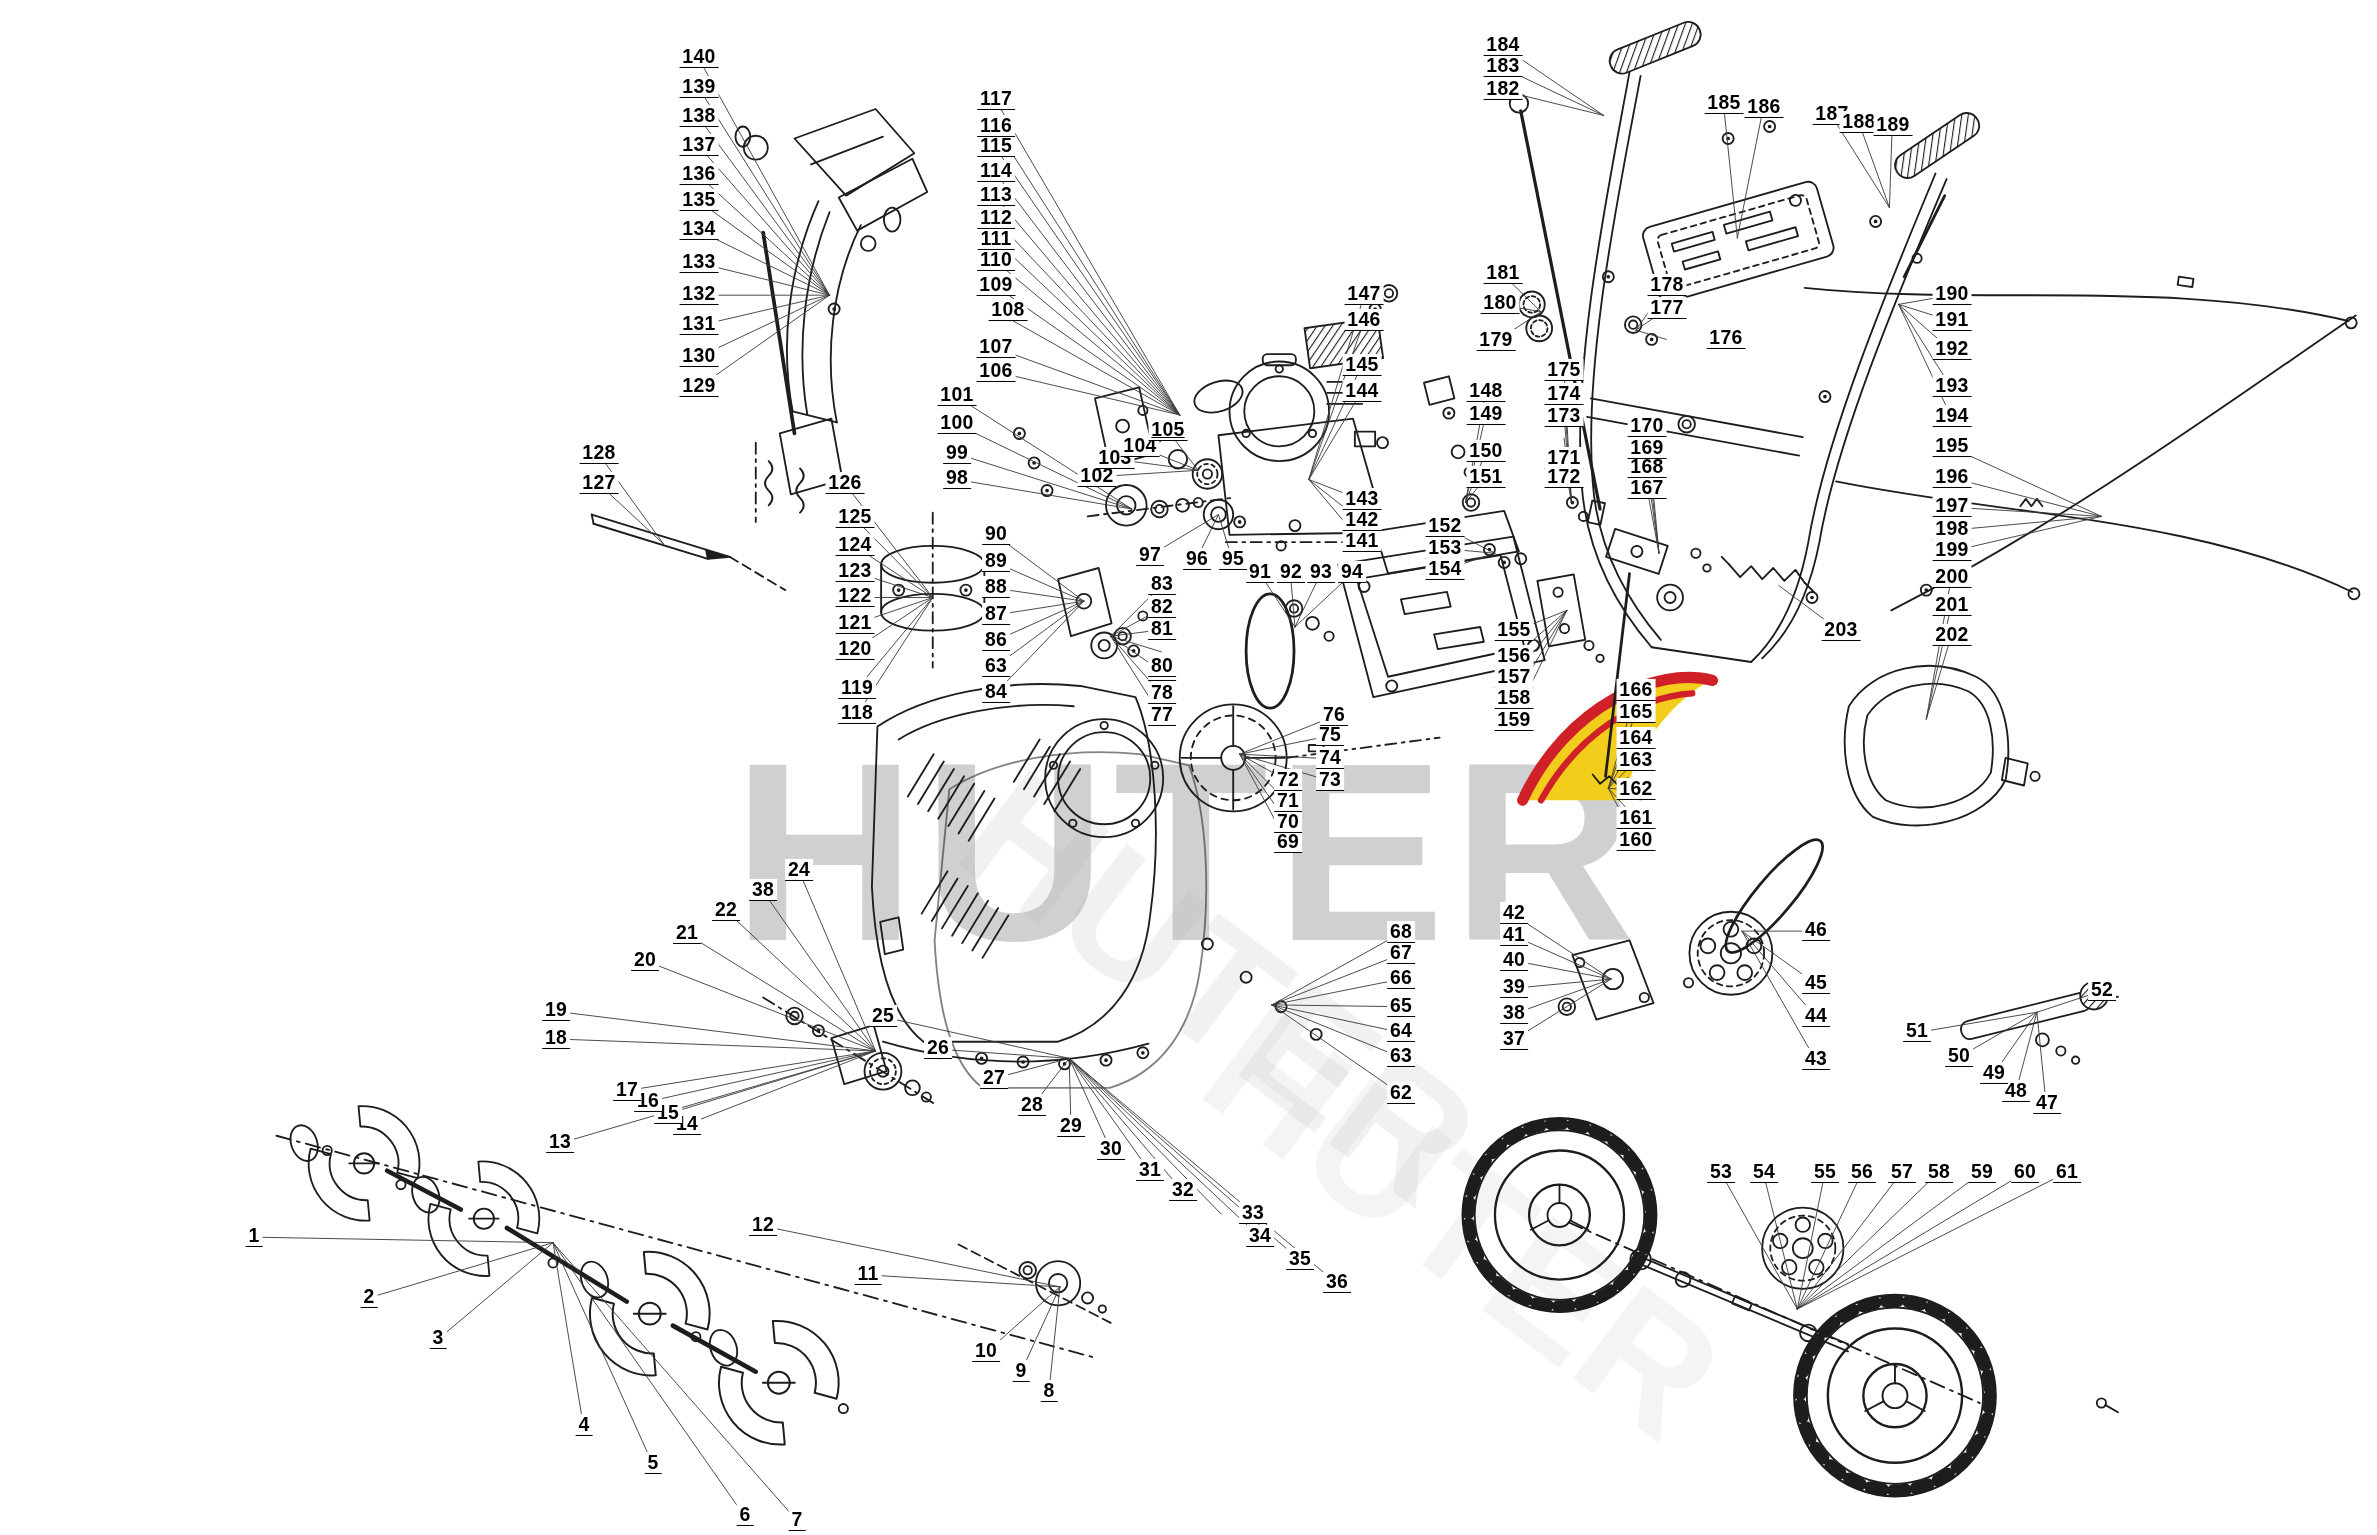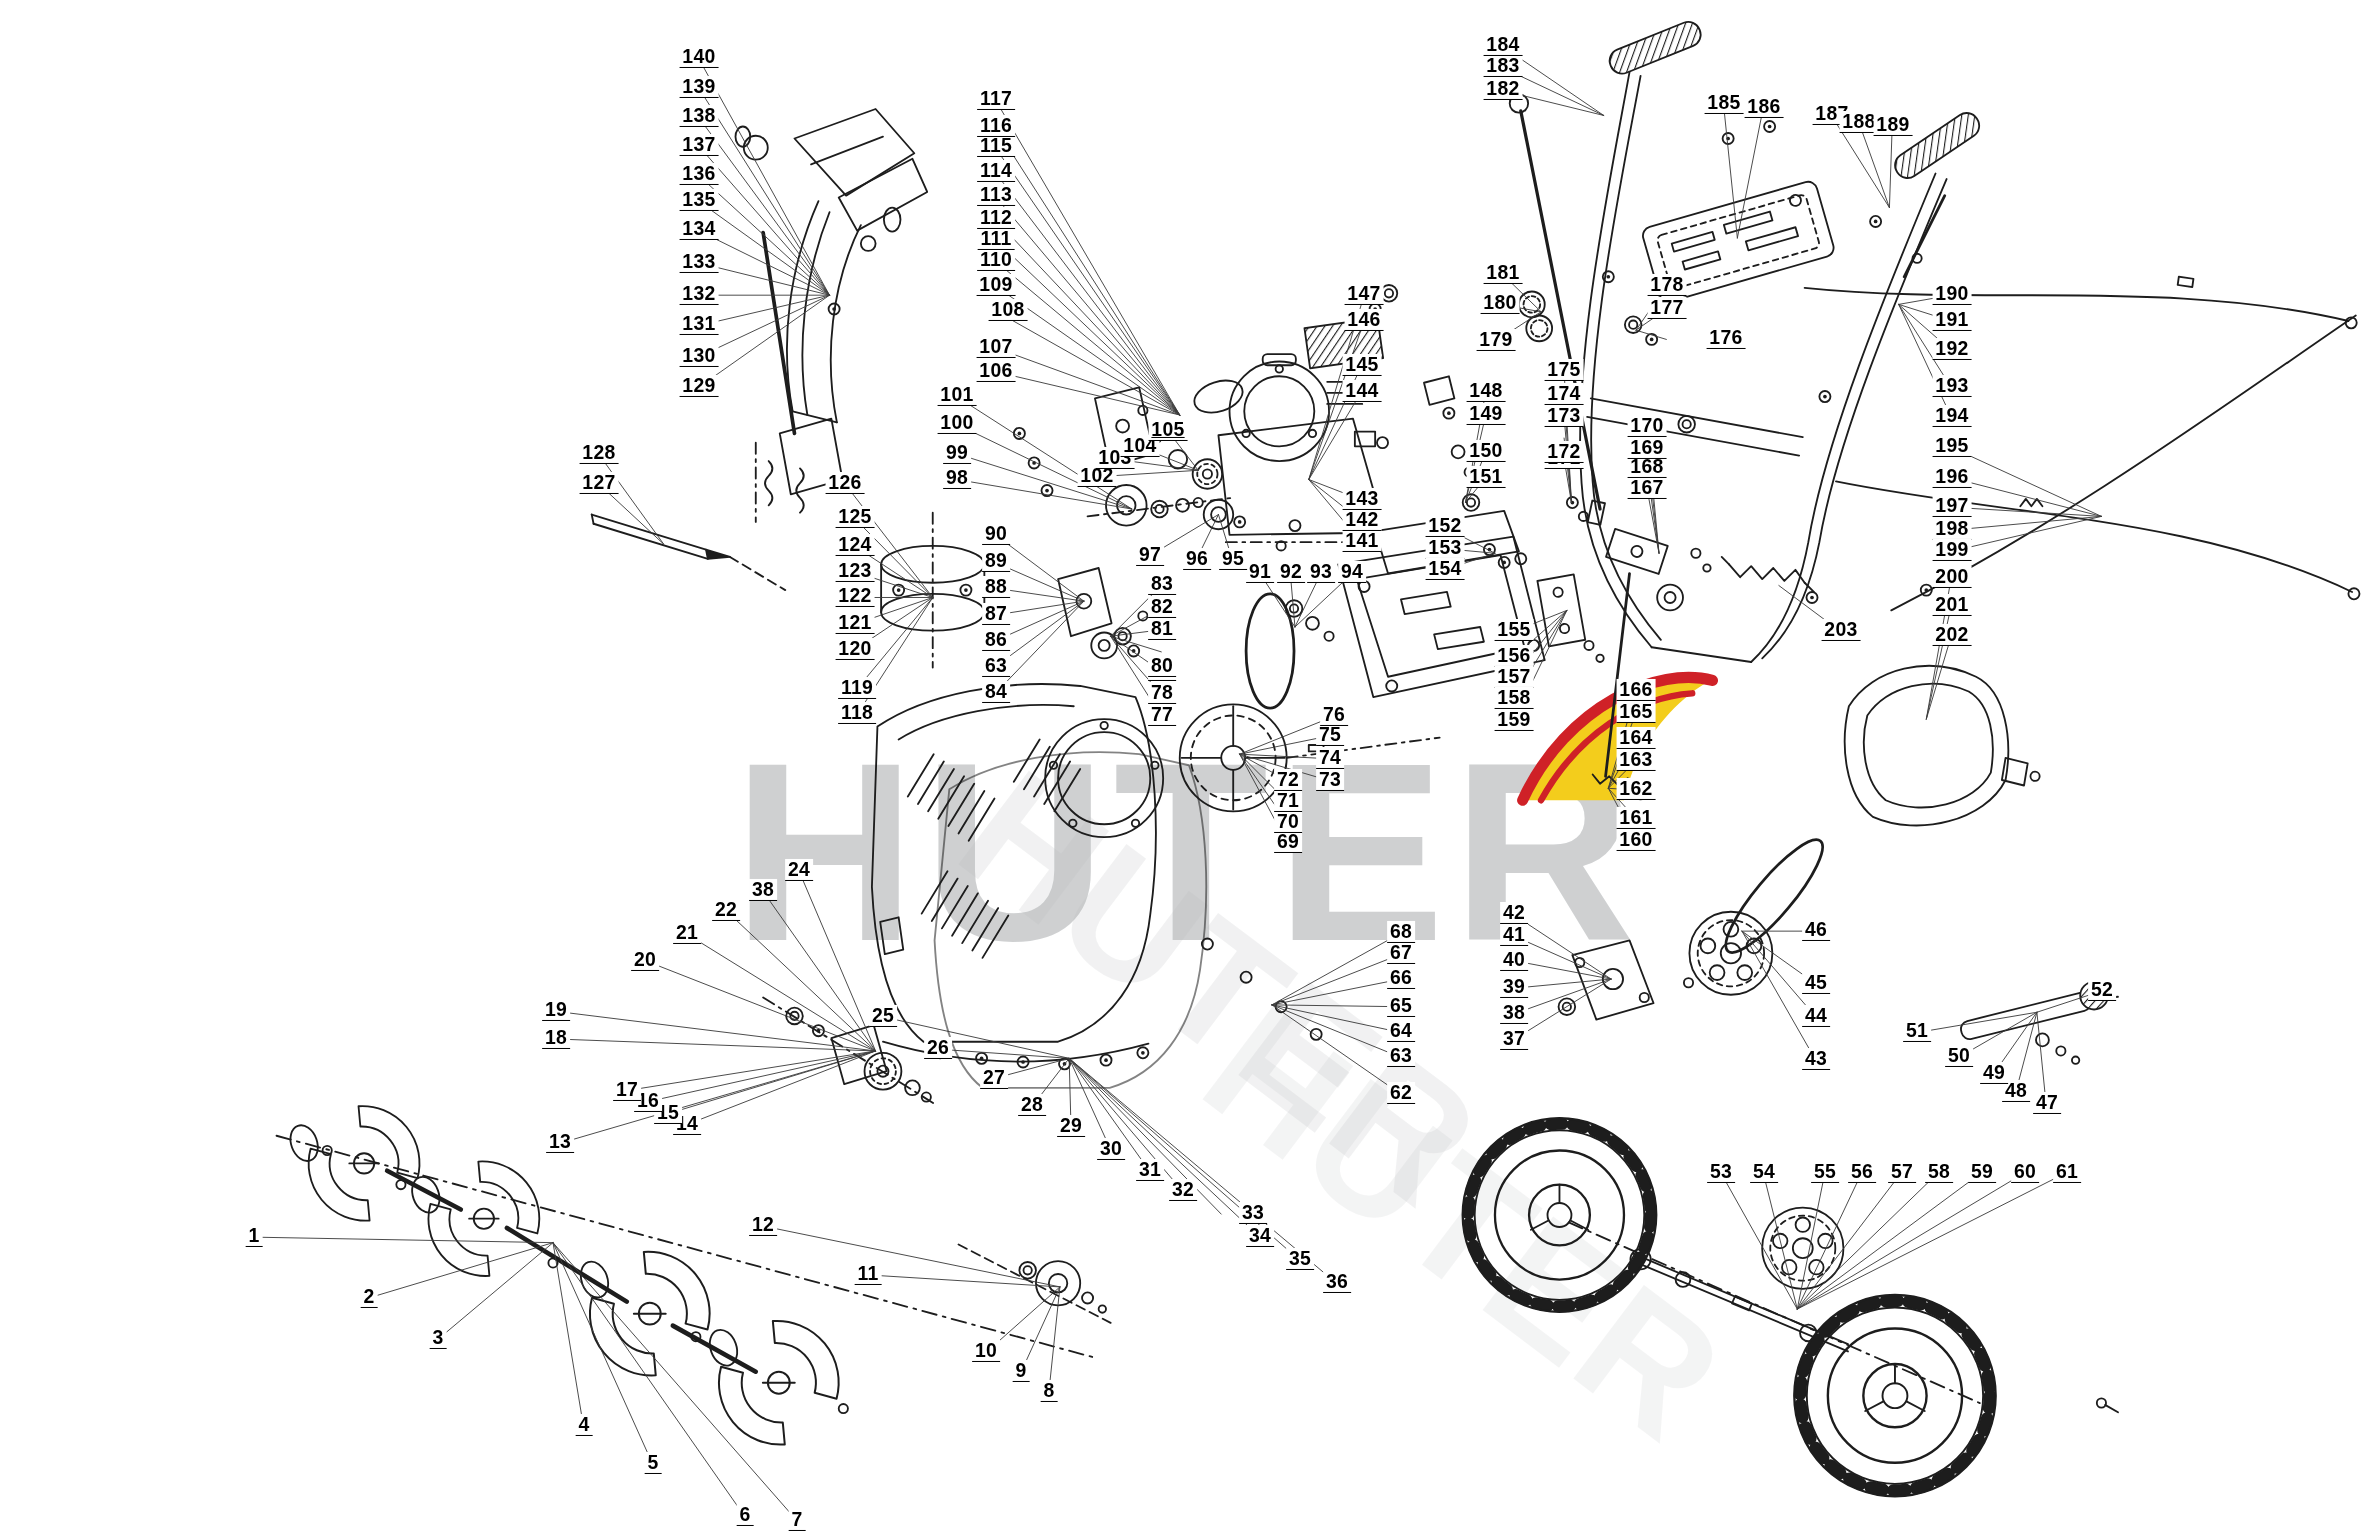--- a/index.html
+++ b/index.html
@@ -809,21 +809,21 @@
       <span class="part-label" style="left: 1636px; top: 790px;">162</span>
       <span class="part-label" style="left: 1636px; top: 761px;">163</span>
       <span class="part-label" style="left: 1636px; top: 739px;">164</span>
       <span class="part-label" style="left: 1636px; top: 713px;">165</span>
       <span class="part-label" style="left: 1636px; top: 691px;">166</span>
       <span class="part-label" style="left: 1647px; top: 489px;">167</span>
       <span class="part-label" style="left: 1647px; top: 468px;">168</span>
       <span class="part-label" style="left: 1647px; top: 449px;">169</span>
       <span class="part-label" style="left: 1647px; top: 427px;">170</span>
       <span class="part-label" style="left: 1564px; top: 459px;">171</span>
-      <span class="part-label" style="left: 1564px; top: 413px; margin-top: 40px;">172</span>
+      <span class="part-label" style="left: 1564px; top: 438px; margin-top: 40px;">172</span>
       <span class="part-label" style="left: 1564px; top: 417px;">173</span>
       <span class="part-label" style="left: 1564px; top: 395px;">174</span>
       <span class="part-label" style="left: 1564px; top: 371px;">175</span>
       <span class="part-label" style="left: 1726px; top: 339px;">176</span>
       <span class="part-label" style="left: 1667px; top: 309px;">177</span>
       <span class="part-label" style="left: 1667px; top: 286px;">178</span>
       <span class="part-label" style="left: 1496px; top: 341px;">179</span>
       <span class="part-label" style="left: 1500px; top: 304px;">180</span>
       <span class="part-label" style="left: 1503px; top: 274px;">181</span>
       <span class="part-label" style="left: 1503px; top: 90px;">182</span>

